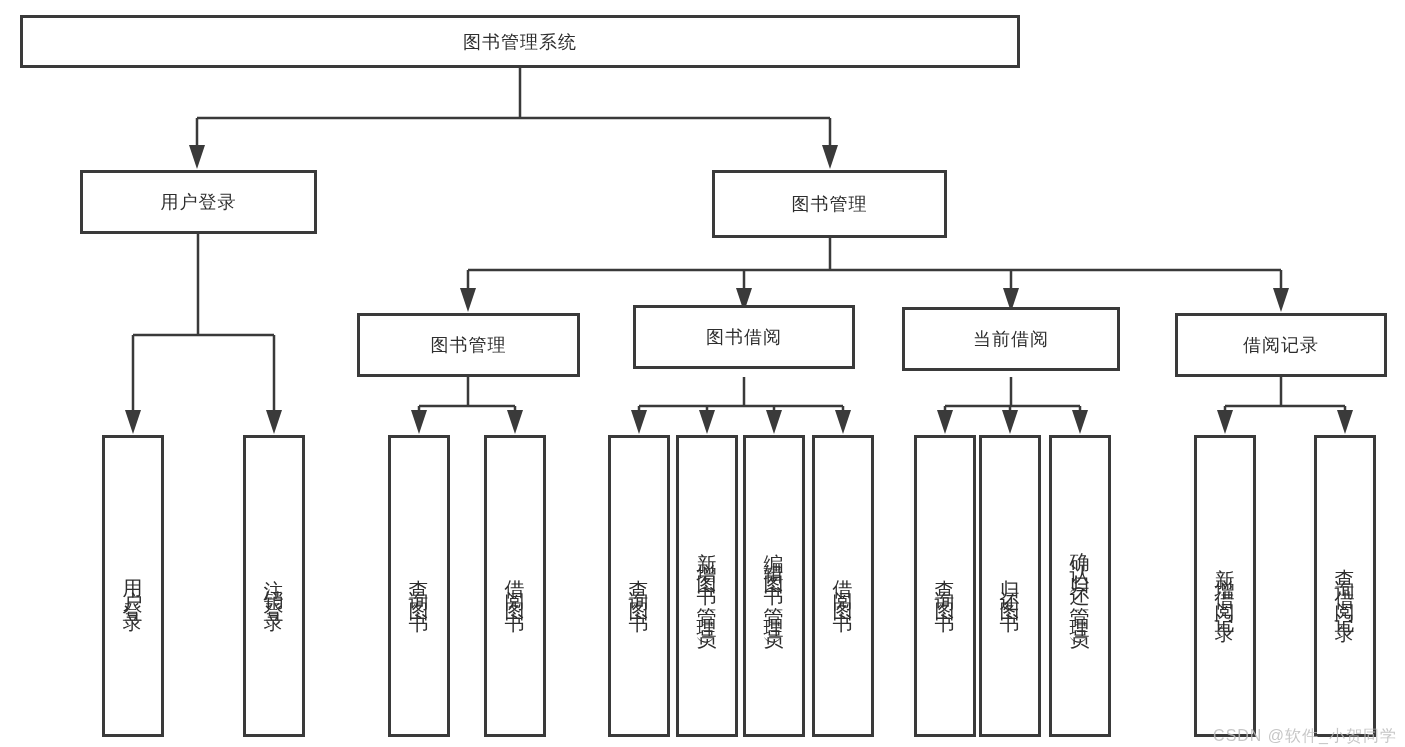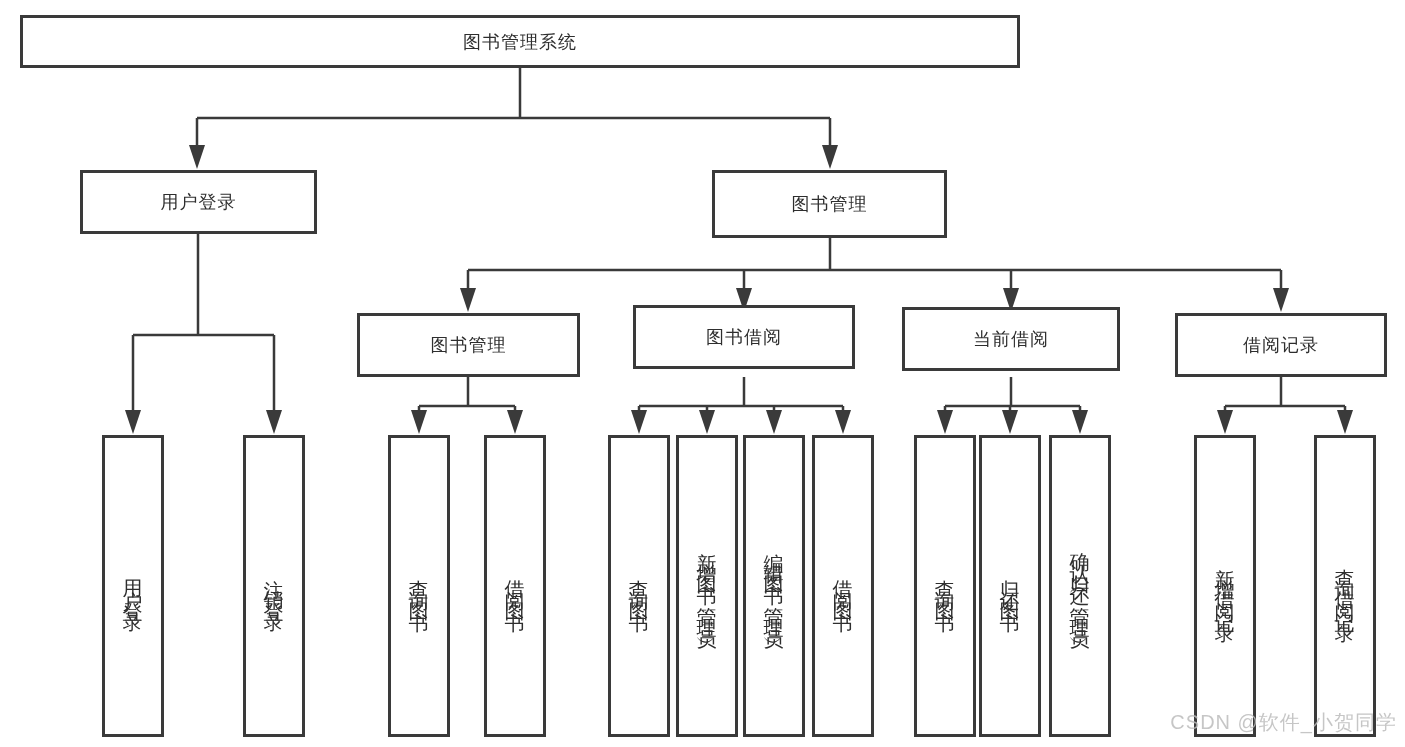--- a/index.html
+++ b/index.html
@@ -45,22 +45,22 @@
     writing-mode:vertical-rl;
   }
   .leaf span{
     font-size:20px;
     letter-spacing:11px;
     line-height:1;
     white-space:nowrap;
   }
   .watermark{
     position:absolute;
-    right:8px;bottom:11px;
-    font-size:20px;
+    right:8px;bottom:0;
+    font-size:16px;
     color:var(--watermark,#bdbdbd);
     opacity:.85;
     z-index:5;
     letter-spacing:1px;
     white-space:nowrap;
   }
 </style>
 </head>
 <body>
 

